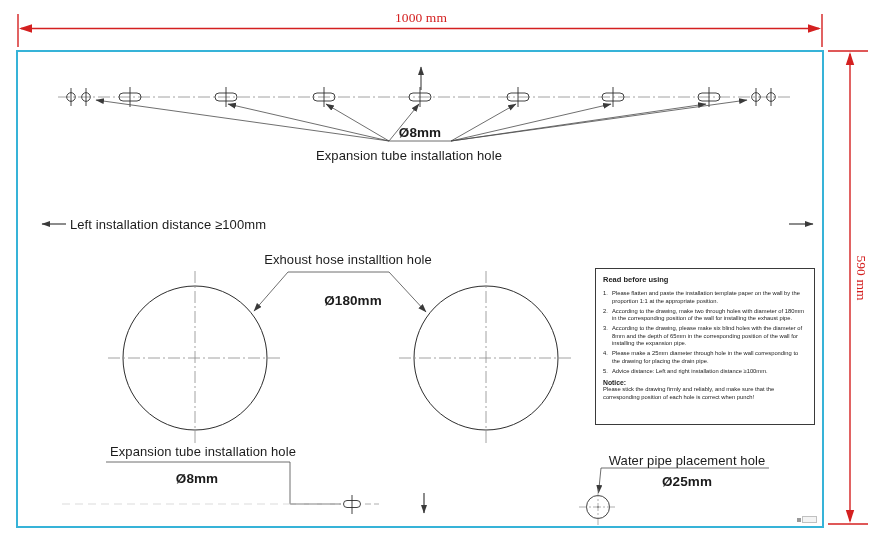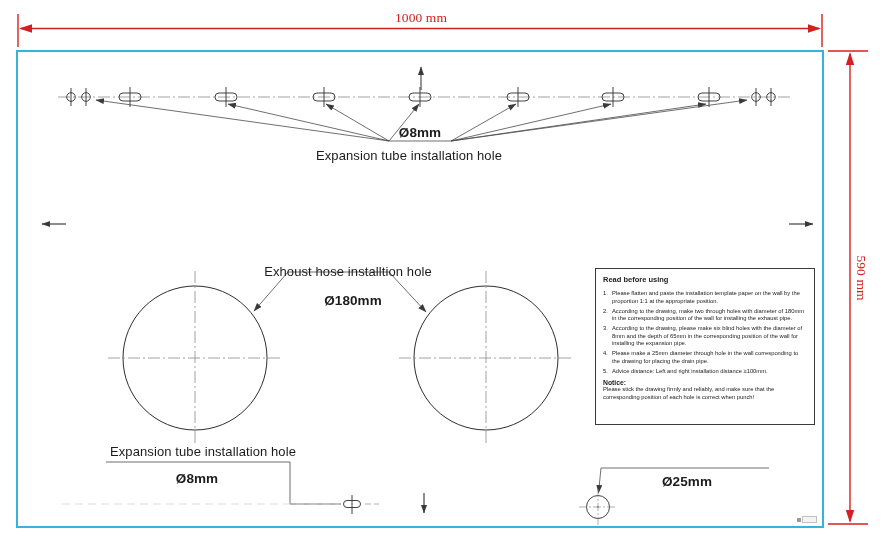--- a/index.html
+++ b/index.html
@@ -140,24 +140,26 @@
         <line x1="598" y1="489" x2="598" y2="525"></line>
       </g>
     </g>
   </svg>
 
   <div class="lbl red-dim" style="left:421px;top:18px;text-align:center;">1000 mm</div>
   <div class="lbl red-dim rot" style="left:861px;top:278px;">590 mm</div>
 
   <div class="lbl dia" style="left:420px;top:132px;">Ø8mm</div>
   <div class="lbl" style="left:409px;top:155px;">Expansion tube installation hole</div>
-  <div class="lbl" style="left:348px;top:259px;margin-top:12px;">Exhoust hose installtion hole</div>
+  <div class="lbl" style="left:168px;top:224px;">Left installation distance ≥100mm</div>
+  <div class="lbl" style="left:348px;top:259px;">Exhoust hose installtion hole</div>
   <div class="lbl dia" style="left:353px;top:284px;margin-top:16px;">Ø180mm</div>
   <div class="lbl" style="left:203px;top:451px;">Expansion tube installation hole</div>
   <div class="lbl dia" style="left:197px;top:478px;">Ø8mm</div>
+  <div class="lbl" style="left:687px;top:460px;">Water pipe placement hole</div>
   <div class="lbl dia" style="left:687px;top:481px;">Ø25mm</div>
 
   <div class="info-box">
     <div class="info-title">Read before using</div>
     <div class="info-item">
       <span class="num">1.</span>
       <span class="itxt">Please flatten and paste the installation template paper on the wall by the proportion 1:1 at the appropriate position.</span>
     </div>
     <div class="info-item">
       <span class="num">2.</span>

